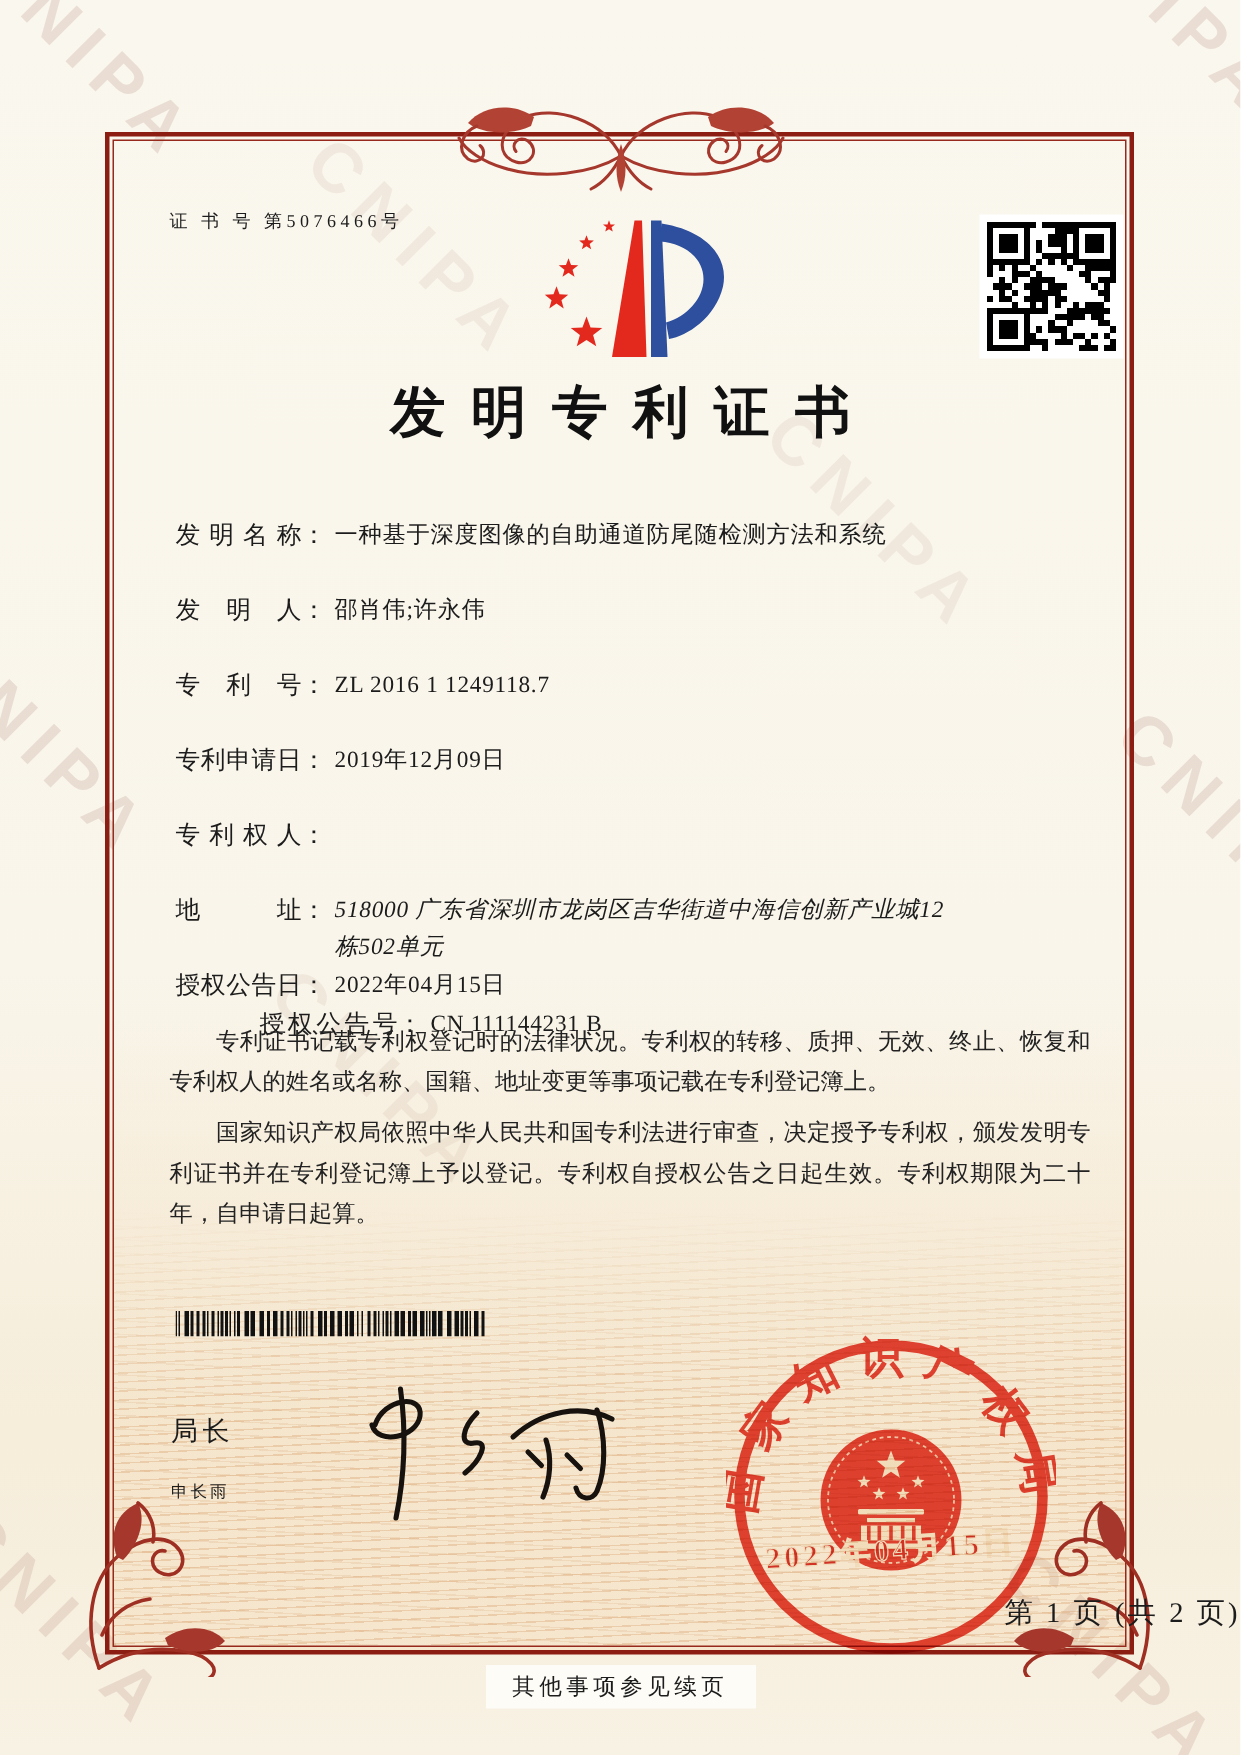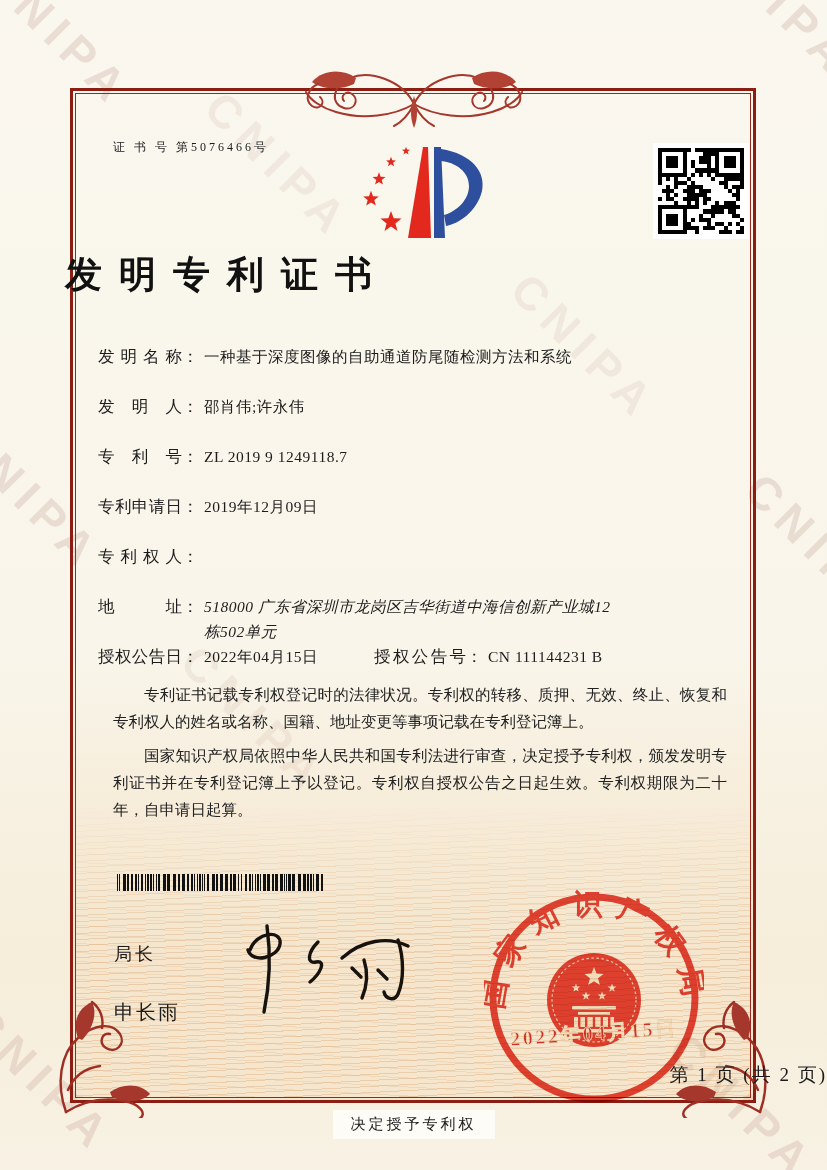--- a/index.html
+++ b/index.html
@@ -34,45 +34,45 @@
     pointer-events:none;
   }
   
   .orn{position:absolute; pointer-events:none;}
   
   .cert-no{position:absolute; left:113px; top:139px; font-size:12px; letter-spacing:3px;}
   .logo{position:absolute; left:336px; top:134px;}
   .qr{position:absolute; left:653px; top:143px; width:96px; height:96px; background:#fff; padding:5px; box-sizing:border-box;}
   .qr svg{width:86px; height:86px; display:block;}
   .title{
-    position:absolute; left:0; right:0; top:250px; text-align:left;
-    font-size:37px; font-weight:bold; letter-spacing:17px; text-indent:17px; color:#111;margin-left:48px;
-  }
-  
-  .fields{position:absolute; left:98px; top:344px; width:614px;}
+    position:absolute; left:0; right:0; top:250px; text-align:center;
+    font-size:37px; font-weight:bold; letter-spacing:17px; text-indent:17px; color:#111;
+  }
+  
+  .fields{position:absolute; left:117px; top:344px; width:614px;}
   .row{display:flex; align-items:flex-start; font-size:15.5px; line-height:26px; margin-bottom:24px;}
   .row.addr{margin-bottom:0;}
   .lbl{flex:none; width:84px; font-size:16.5px; text-align:justify; text-align-last:justify;}
   .colon{flex:none; width:14px; font-size:16.5px;}
   .val{padding-left:8px; letter-spacing:.5px;}
   .val.addr-val{width:412px; line-height:25px;font-style:italic;}
-  .grant{display:flex; margin-bottom:0;}
+  .grant{display:flex; margin-bottom:0;flex-direction:column;}
   .grant .g2{margin-left:56px; display:flex;}
   .grant .g2 .lbl{width:92px;}
   
   .paras{position:absolute; left:113px; top:681px; width:614px;}
   .paras p{
     margin:0 0 7px 0; font-size:15.5px; line-height:27px;
     text-indent:2em; text-align:justify; color:#222;
   }
   
   .barcode{position:absolute; left:117px; top:874px;}
   .director{position:absolute; left:114px; top:942px; font-family:"Liberation Sans",sans-serif;}
   .director .t{font-size:18px; letter-spacing:3px;}
-  .director .n{font-size:20px; letter-spacing:2px; margin-top:33px;}
+  .director .n{font-size:11px; letter-spacing:2px; margin-top:21px;}
   .sig{position:absolute; left:222px; top:916px;}
   .seal{position:absolute; left:484px; top:888px; width:220px; height:220px; opacity:.93; mix-blend-mode:multiply;}
   .pagenum{position:absolute; left:0; right:0; top:1062px; text-align:right; font-size:19px; letter-spacing:2px;}
   .note{
     position:absolute; top:1110px; left:50%; transform:translateX(-50%);
     background:#fdfcf7; padding:5px 18px; font-size:15px; letter-spacing:3px; white-space:nowrap;
   }
 </style>
 </head>
 <body>
@@ -402,21 +402,21 @@
         <span class="val">一种基于深度图像的自助通道防尾随检测方法和系统</span>
     </div>
     <div class="row">
       <span class="lbl">发明人</span>
         <span class="colon">：</span>
         <span class="val">邵肖伟;许永伟</span>
     </div>
     <div class="row">
       <span class="lbl">专利号</span>
         <span class="colon">：</span>
-        <span class="val">ZL 2019 9 1249118.7</span>
+        <span class="val">ZL 2016 1 1249118.7</span>
     </div>
     <div class="row">
       <span class="lbl">专利申请日</span>
         <span class="colon">：</span>
         <span class="val">2019年12月09日</span>
     </div>
     <div class="row">
       <span class="lbl">专利权人</span>
         <span class="colon">：</span>
     </div>
@@ -552,15 +552,15 @@
         <rect x="108.8" y="129" width="2.4" height="10"></rect>
         <rect x="116.6" y="129" width="2.4" height="10"></rect>
         <rect x="124" y="129" width="2.4" height="10"></rect>
       </g>
     </g>
     <text x="110" y="152" text-anchor="middle" font-size="20" font-weight="bold" fill="#d7281c" font-family="Liberation Serif, serif" letter-spacing="2.5" stroke="#fbf4e6" stroke-width="0.8" transform="rotate(-4 110 146)">2022年04月15日</text>
   </svg>
 
   <div class="pagenum">第 1 页 (共 2 页)</div>
 
-  <div class="note">决定授予专利权</div>
+  <div class="note">其他事项参见续页</div>
 
 </div>
 
 </body></html>

